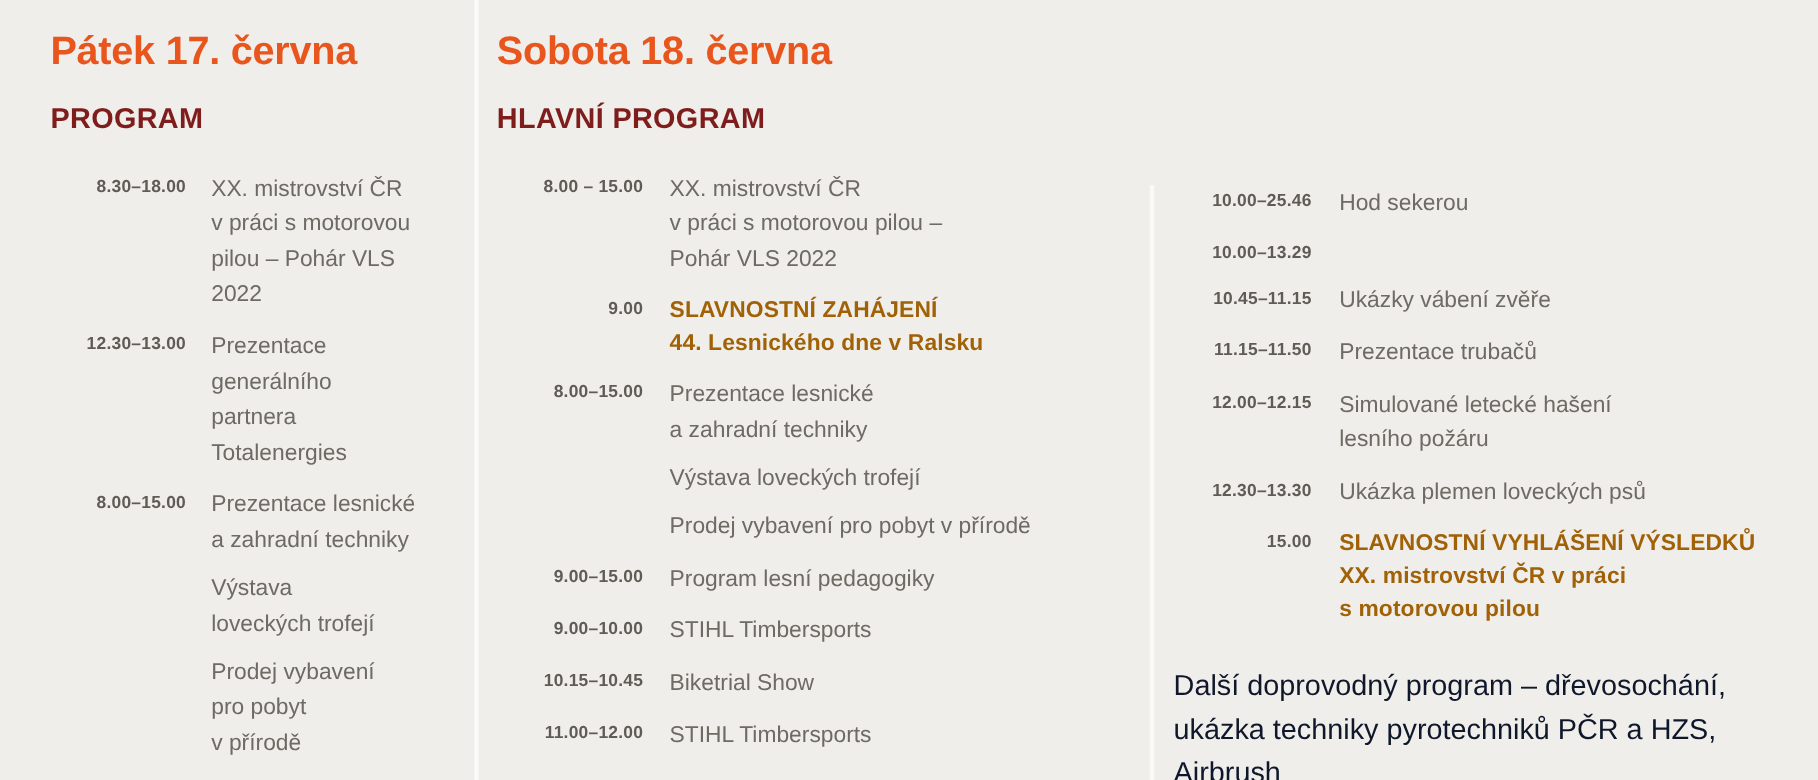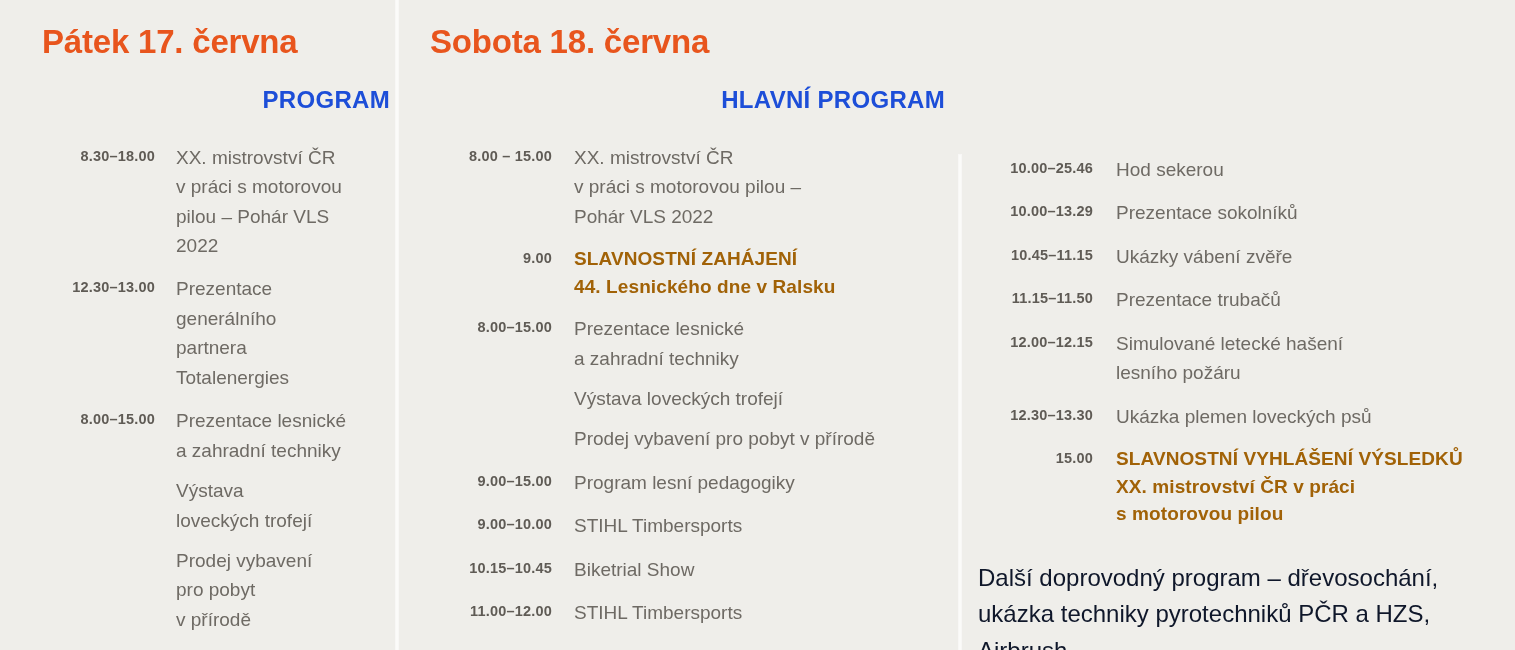--- a/index.html
+++ b/index.html
@@ -34,44 +34,43 @@
   .divider-1 { left: 396px; top: 0; height: 650px; }
   .divider-2 { left: 959px; top: 155px; height: 495px; }
 
   
   .col {
     position: absolute;
     top: 0;
     box-sizing: border-box;
   }
   .col-1 { left: 12px;    width: 396px; padding-left: 30px;  padding-right: 18px; }
-  .col-2 { left: 396px; width: 563px; padding-left: 34px; padding-right: 14px; }
+  .col-2 { left: 380px; width: 563px; padding-left: 34px; padding-right: 14px; }
   .col-3 { left: 959px; width: 556px; padding-left: 19px; padding-right: 14px; }
 
   
   .day-title {
     color: #e8551d;
     font-size: 33px;
     font-weight: bold;
     letter-spacing: -0.2px;
     margin: 0;
     padding-top: 24px;
     line-height: 1.1;
     white-space: nowrap;
   }
   .section-title {
-    color: #1d4ed8;
+    color: #7f1d1d;
     font-size: 24px;
     font-weight: bold;
     letter-spacing: 0.3px;
     margin: 0;
     padding-top: 27px;
     line-height: 1.1;
     white-space: nowrap;
-    text-align: right;
   }
 
   
   .schedule {
     margin: 0;
     padding: 0;
     list-style: none;
   }
   .col-1 .schedule { padding-top: 29px; }
   .col-2 .schedule { padding-top: 29px; }
@@ -220,23 +219,20 @@
 
     <ul class="schedule" style="padding-top: 155px;">
         <li class="row">
           <div class="time">10.00–25.46</div>
           <div class="desc">
             <div class="para">Hod sekerou</div>
           </div>
         </li>
         <li class="row">
           <div class="time">10.00–13.29</div>
-          <div class="desc">
-            <div class="para">Prezentace sokolníků</div>
-          </div>
         </li>
         <li class="row">
           <div class="time">10.45–11.15</div>
           <div class="desc">
             <div class="para">Ukázky vábení zvěře</div>
           </div>
         </li>
         <li class="row">
           <div class="time">11.15–11.50</div>
           <div class="desc">

